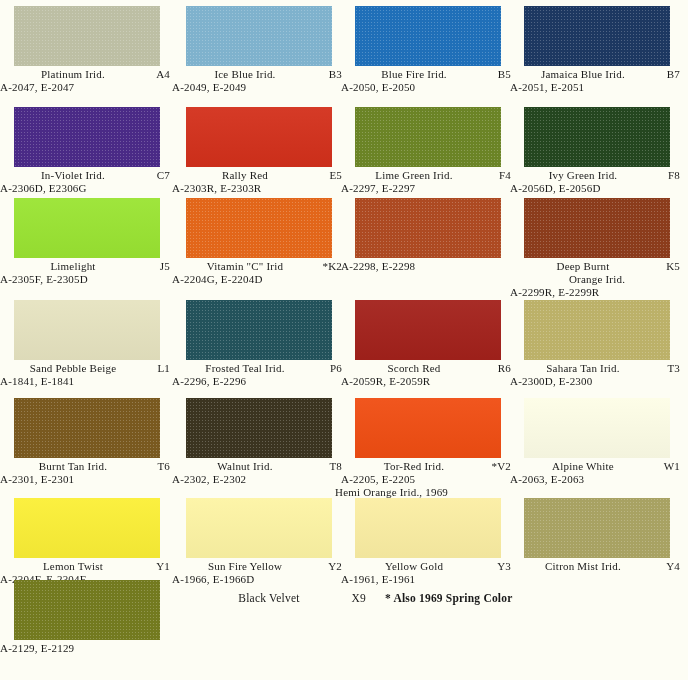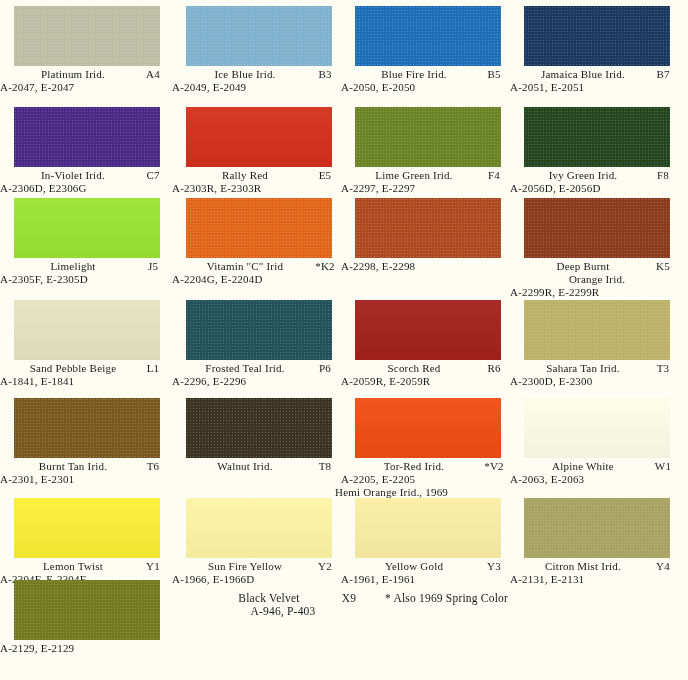--- a/index.html
+++ b/index.html
@@ -68,21 +68,21 @@
     left: 14px;
     top: 0;
     width: 118px;
     text-align: center;
   }
   .cap-code {
     position: absolute;
     right: 4px;
     top: 0;
     width: 34px;
-    text-align: center;
+    text-align: right;
     font-weight: normal;
     margin-left: 20px;
   }
   .cap-name2 {
     display: block;
     width: 146px;
     margin-left: 14px;
     text-align: center;
   }
   .cap-nums {
@@ -109,20 +109,21 @@
     width: 174px;
     height: 13px;
   }
   .footnote {
     position: absolute;
     font-size: 11.5px;
     line-height: 12.6px;
     color: #1a1a1a;
     letter-spacing: 0.2px;
     white-space: nowrap;
+    font-weight: bold;
   }
 </style>
 </head>
 <body>
 
 <div id="page" style="background: rgb(253, 253, 244); width: 688px; height: 680px;">
   <div id="chips-layer">
       <div class="chip" style="left: 14px; top: 6px;">
         <div class="swatch metallic" title="Platinum Irid." style="background: rgb(189, 191, 164);"></div>
         <div class="caption">
@@ -290,20 +291,21 @@
           <span class="cap-nums">A-2301, E-2301</span>
         </div>
       </div>
       <div class="chip" style="left: 186px; top: 398px;">
         <div class="swatch metallic" title="Walnut Irid." style="background: rgb(59, 52, 32);"></div>
         <div class="caption">
           <span class="cap-row1">
             <span class="cap-name">Walnut Irid.</span>
             <span class="cap-code">T8</span>
           </span>
+          <span class="cap-nums">A-2302, E-2302</span>
         </div>
       </div>
       <div class="chip" style="left: 355px; top: 398px;">
         <div class="swatch solid" title="Tor-Red Irid." style="background: rgb(240, 77, 18);"></div>
         <div class="caption">
           <span class="cap-row1">
             <span class="cap-name">Tor-Red Irid.</span>
             <span class="cap-code">*V2</span>
           </span>
           <span class="cap-nums">A-2205, E-2205</span>
@@ -350,33 +352,31 @@
           <span class="cap-nums">A-1961, E-1961</span>
         </div>
       </div>
       <div class="chip" style="left: 524px; top: 498px;">
         <div class="swatch metallic" title="Citron Mist Irid." style="background: rgb(168, 162, 99);"></div>
         <div class="caption">
           <span class="cap-row1">
             <span class="cap-name">Citron Mist Irid.</span>
             <span class="cap-code">Y4</span>
           </span>
-          <span class="cap-nums">A-2131, E-2131</span>
         </div>
       </div>
       <div class="chip" style="left: 14px; top: 580px;">
         <div class="swatch metallic" title="Citron Gold Irid." style="background: rgb(115, 122, 31);"></div>
         <div class="caption">
           <span class="cap-nums">A-2129, E-2129</span>
         </div>
       </div>
     </div>
   <div id="textonly-layer">
       <div class="textonly" style="left: 196px; top: 592px; width: 174px; text-align: center;">
         <div class="to-row">
           <span class="cap-name">Black Velvet</span>
           <span class="cap-code">X9</span>
         </div>
-        <div>A-946, P-403</div>
       </div>
     </div>
   <div class="footnote" id="footnote-el" style="left:385px; top:592px;">* Also 1969 Spring Color</div>
 </div>
 
 </body></html>

